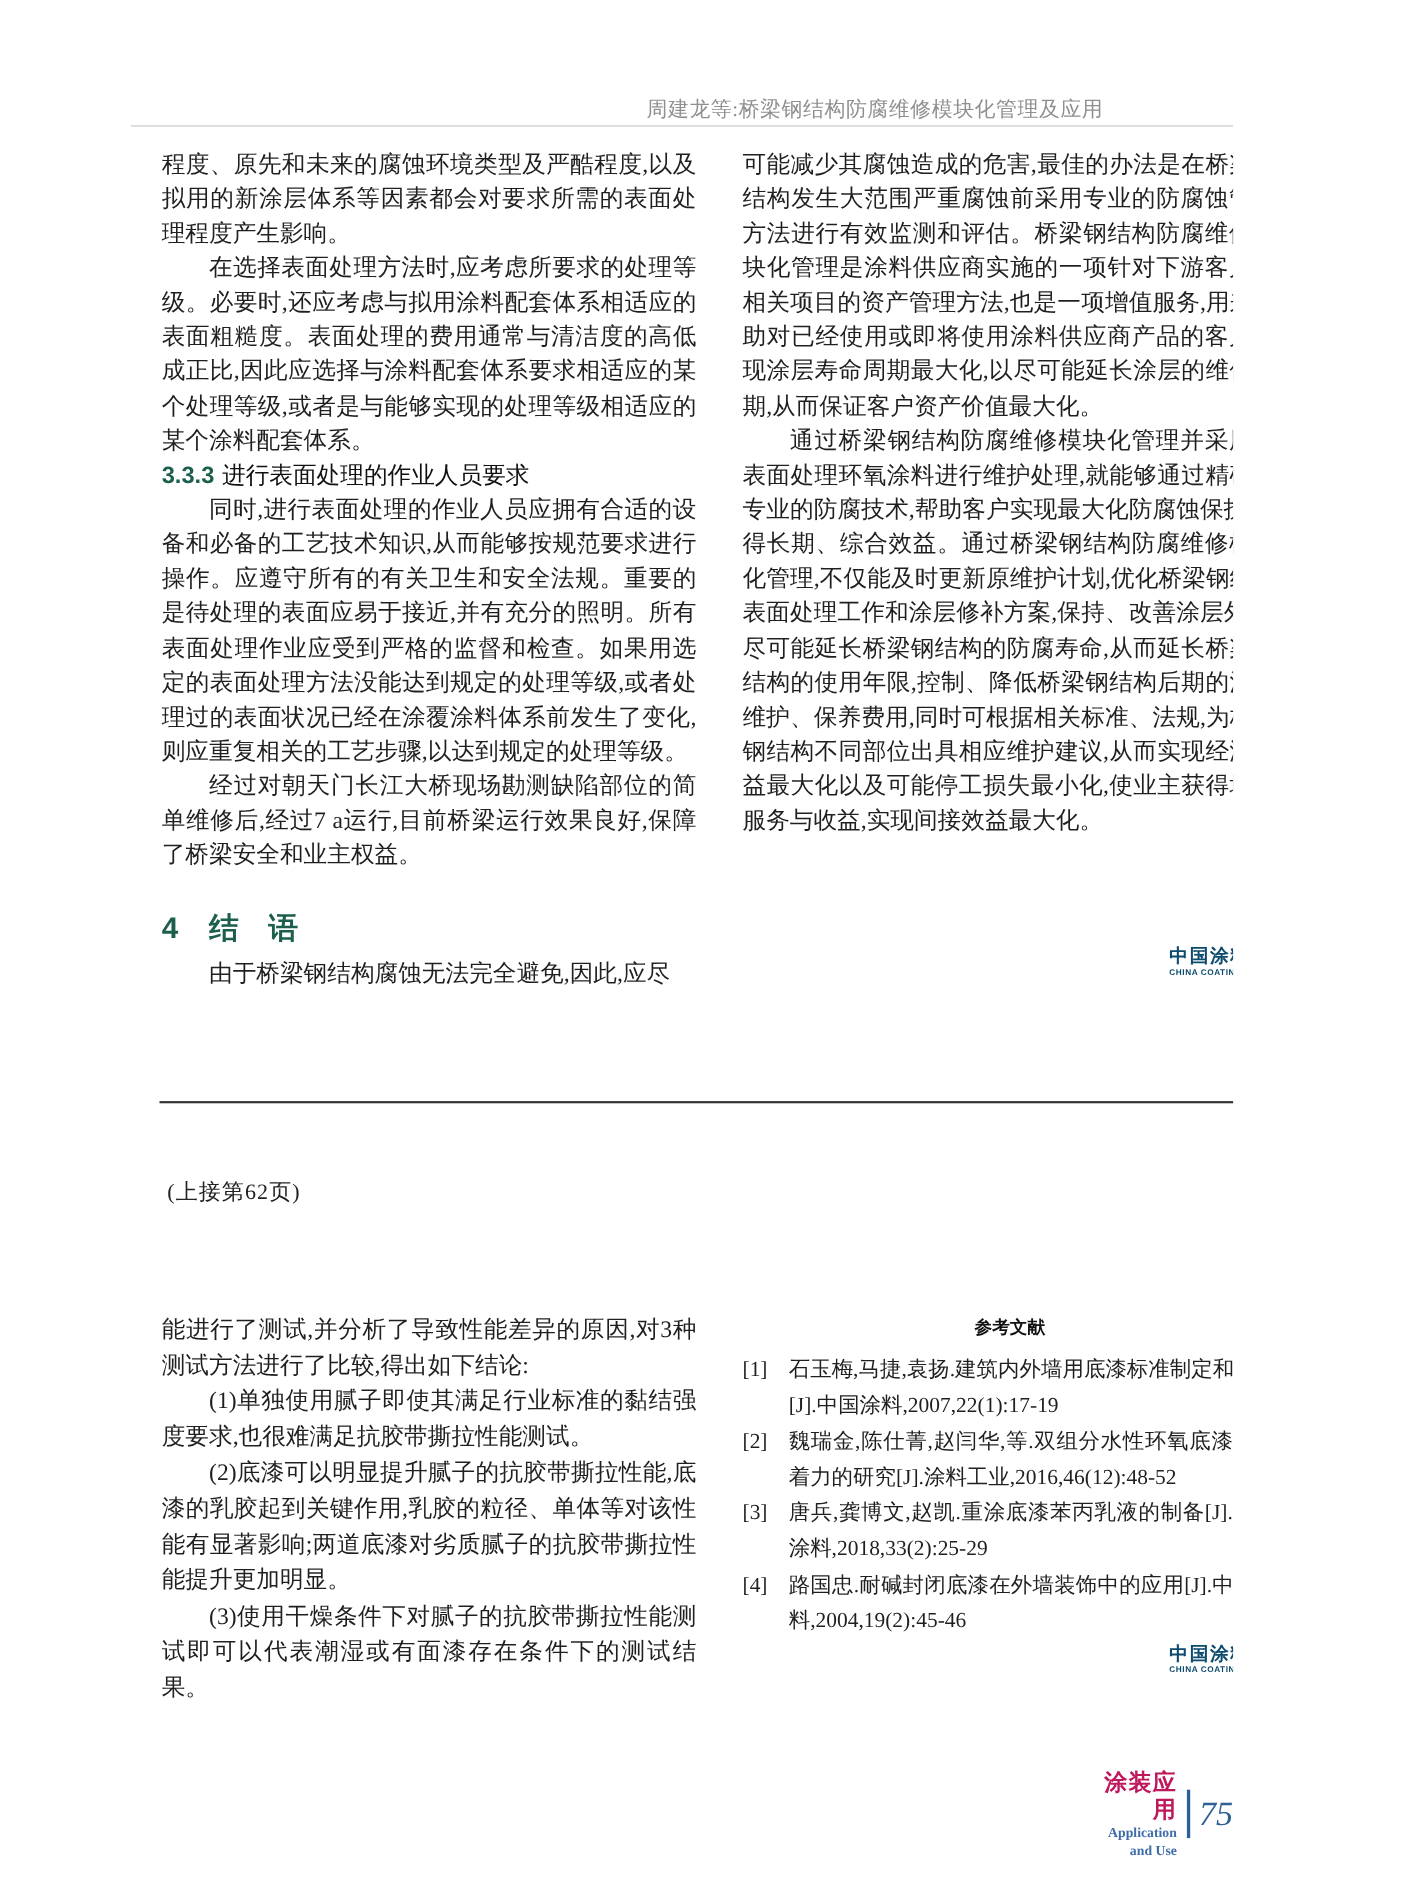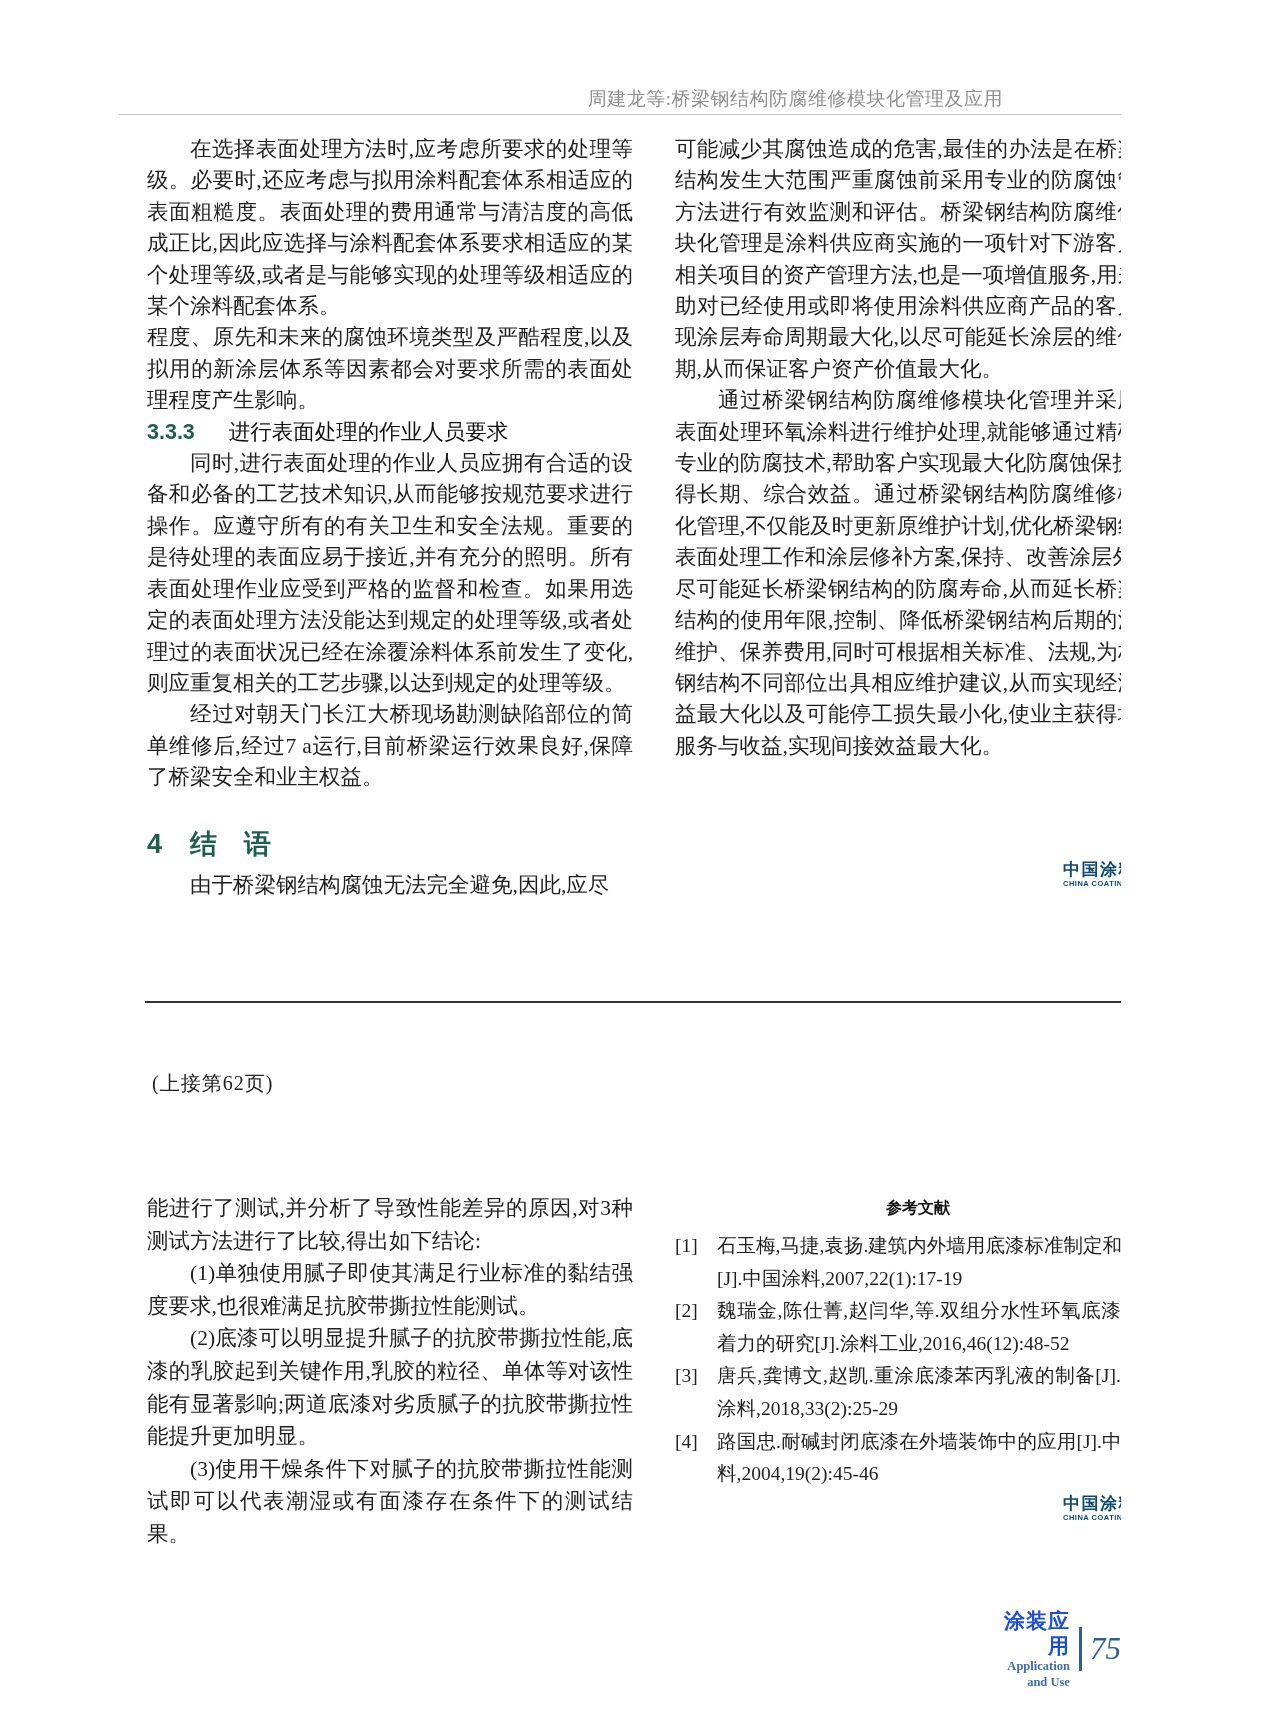--- a/index.html
+++ b/index.html
@@ -17,21 +17,21 @@
   .cols { position:absolute; left:147px; width:1014px; display:flex; gap:42px; }
   .cols-top { top:134px; }
   .cols-bottom { top:1192px; }
   .col { width:486px; }
 
   p.body { margin:0; font-size:21.5px; line-height:31.4px; text-align:justify; }
   .cols-bottom p.body { line-height:32.6px; }
   .indent { text-indent:2em; }
 
   .subheading { margin:0; font-size:21.5px; line-height:31.4px; color:#111; }
-  .subheading .num { color:#1d5f4e; font-family:"Liberation Sans",sans-serif; margin-right:34px; font-weight:bold; }
+  .subheading .num { color:#1d5f4e; font-family:"Liberation Sans",sans-serif; margin-right:7px; font-weight:bold; }
 
   .sec4 { margin:32px 0 8px; color:#1d5f4e; font-size:27px; line-height:36px; font-weight:bold; }
   .sec4 .num { font-family:"Liberation Sans",sans-serif; margin-right:28px; }
 
   .logo { position:absolute; width:120px; color:#0c4a6e; }
   .logo-1 { top:856px; left:1063px; }
   .logo-2 { top:1490px; left:1063px; }
   .logo-cn { font-family:"Liberation Sans",sans-serif; font-weight:bold; font-size:17px; letter-spacing:1.5px; line-height:19px; white-space:nowrap; }
   .logo-reg { font-size:8px; vertical-align:super; letter-spacing:0; }
   .logo-en { font-family:"Liberation Sans",sans-serif; font-weight:bold; font-size:7.5px; letter-spacing:.5px; line-height:10px; white-space:nowrap; }
@@ -39,37 +39,37 @@
   .mid-rule { position:absolute; top:1001px; left:145px; width:1015px; height:2px; background:#333; }
   .cont-note { position:absolute; top:1070px; left:152px; font-size:20px; color:#222; letter-spacing:1px; }
 
   .ref-head { margin:0 0 7px; font-family:"Liberation Sans",sans-serif; font-weight:bold; font-size:16px; text-align:center; line-height:31px; color:#111; }
   .ref-item { display:flex; font-size:19.5px; line-height:32.6px; }
   .ref-num { flex:0 0 42px; }
   .ref-text { flex:1; text-align:justify; }
 
   .footer { position:absolute; top:1608px; left:985px; display:flex; align-items:center; }
   .footer-labels { text-align:right; }
-  .footer-cn { font-family:"Liberation Sans",sans-serif; font-weight:bold; font-size:21px; color:#1d4ed8; line-height:25px; letter-spacing:1px; }
+  .footer-cn { font-family:"Liberation Sans",sans-serif; font-weight:bold; font-size:21px; color:#be185d; line-height:25px; letter-spacing:1px; }
   .footer-en { font-size:12.5px; color:#3f6da8; font-weight:bold; line-height:16px; font-family:"Liberation Serif",serif; }
   .footer-bar { width:4px; height:44px; background:#2e5f95; margin:0 8px 0 9px; }
   .footer-page { font-size:31px; color:#2e5f95; font-style:italic; line-height:46px; font-family:"Liberation Serif",serif; }
 </style>
 </head>
 <body>
 
 <div class="page">
 
   <div class="running-title">周建龙等:桥梁钢结构防腐维修模块化管理及应用</div>
   <div class="header-rule"></div>
 
   <div class="cols cols-top">
     <div class="col">
+      <p class="body">程度、原先和未来的腐蚀环境类型及严酷程度,以及拟用的新涂层体系等因素都会对要求所需的表面处理程度产生影响。</p>
       <p class="body indent">在选择表面处理方法时,应考虑所要求的处理等级。必要时,还应考虑与拟用涂料配套体系相适应的表面粗糙度。表面处理的费用通常与清洁度的高低成正比,因此应选择与涂料配套体系要求相适应的某个处理等级,或者是与能够实现的处理等级相适应的某个涂料配套体系。</p>
-      <p class="body">程度、原先和未来的腐蚀环境类型及严酷程度,以及拟用的新涂层体系等因素都会对要求所需的表面处理程度产生影响。</p>
       <p class="subheading"><span class="num">3.3.3</span><span>进行表面处理的作业人员要求</span></p>
       <p class="body indent">同时,进行表面处理的作业人员应拥有合适的设备和必备的工艺技术知识,从而能够按规范要求进行操作。应遵守所有的有关卫生和安全法规。重要的是待处理的表面应易于接近,并有充分的照明。所有表面处理作业应受到严格的监督和检查。如果用选定的表面处理方法没能达到规定的处理等级,或者处理过的表面状况已经在涂覆涂料体系前发生了变化,则应重复相关的工艺步骤,以达到规定的处理等级。</p>
       <p class="body indent">经过对朝天门长江大桥现场勘测缺陷部位的简单维修后,经过7 a运行,目前桥梁运行效果良好,保障了桥梁安全和业主权益。</p>
       <p class="sec4"><span class="num">4</span><span>结　语</span></p>
       <p class="body indent">由于桥梁钢结构腐蚀无法完全避免,因此,应尽</p>
     </div>
     <div class="col">
       <p class="body">可能减少其腐蚀造成的危害,最佳的办法是在桥梁钢结构发生大范围严重腐蚀前采用专业的防腐蚀管理方法进行有效监测和评估。桥梁钢结构防腐维修模块化管理是涂料供应商实施的一项针对下游客户、相关项目的资产管理方法,也是一项增值服务,用来帮助对已经使用或即将使用涂料供应商产品的客户实现涂层寿命周期最大化,以尽可能延长涂层的维修周期,从而保证客户资产价值最大化。</p>
       <p class="body indent">通过桥梁钢结构防腐维修模块化管理并采用低表面处理环氧涂料进行维护处理,就能够通过精确而专业的防腐技术,帮助客户实现最大化防腐蚀保护,取得长期、综合效益。通过桥梁钢结构防腐维修模块化管理,不仅能及时更新原维护计划,优化桥梁钢结构表面处理工作和涂层修补方案,保持、改善涂层外观,尽可能延长桥梁钢结构的防腐寿命,从而延长桥梁钢结构的使用年限,控制、降低桥梁钢结构后期的涂料维护、保养费用,同时可根据相关标准、法规,为桥梁钢结构不同部位出具相应维护建议,从而实现经济效益最大化以及可能停工损失最小化,使业主获得增值服务与收益,实现间接效益最大化。</p>
     </div>

